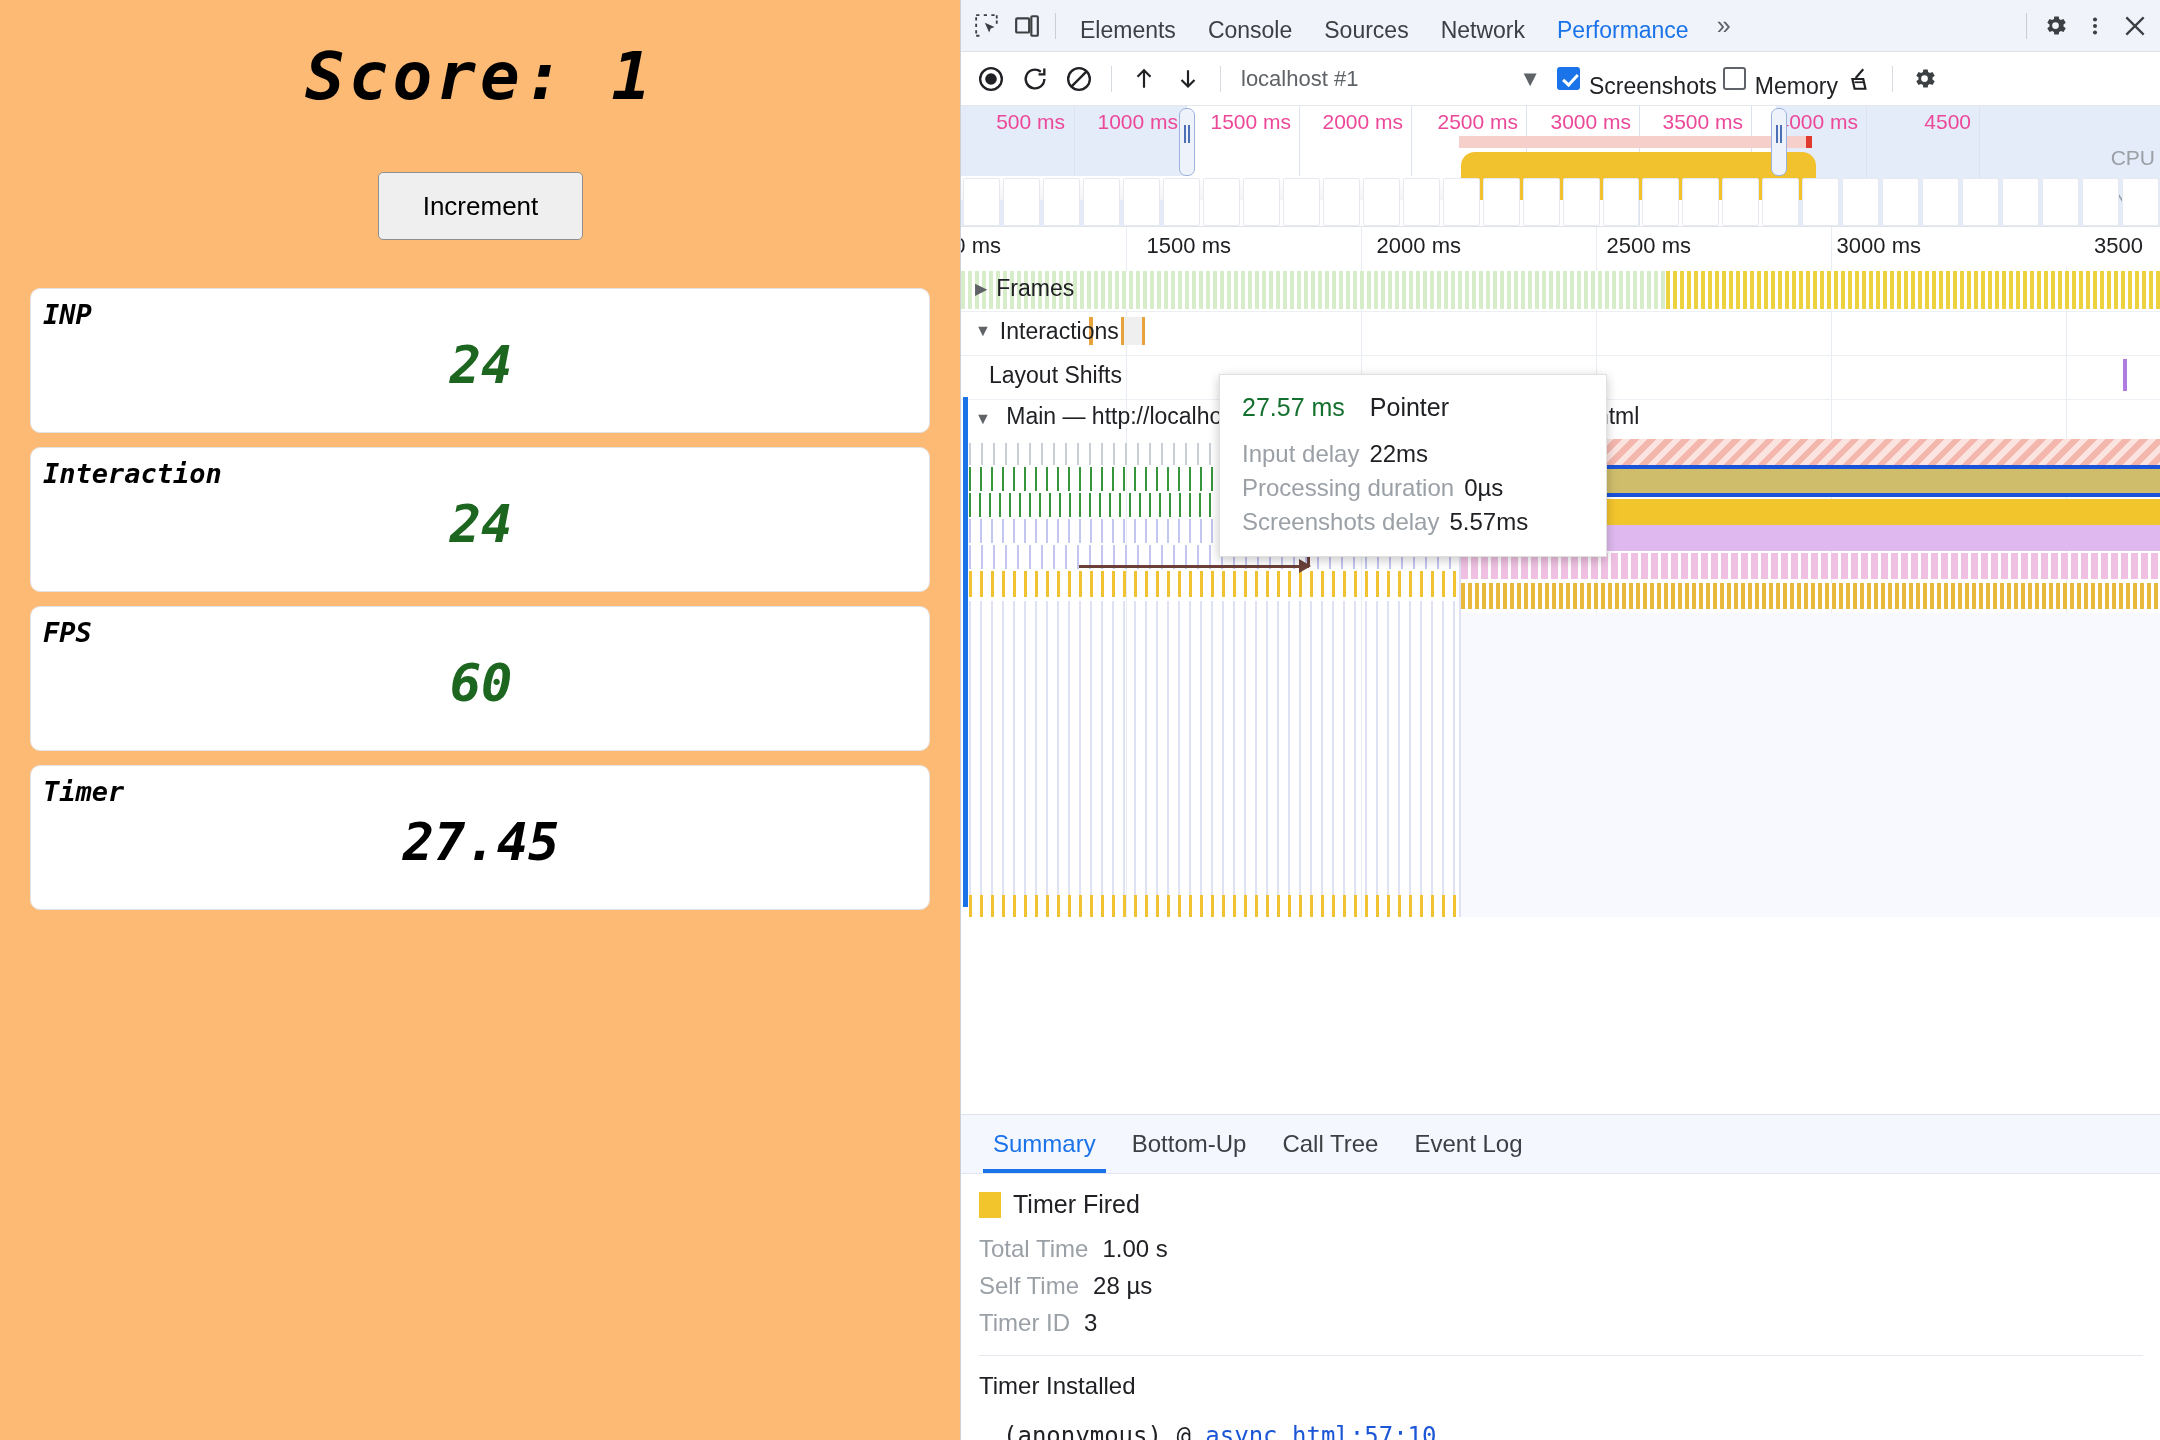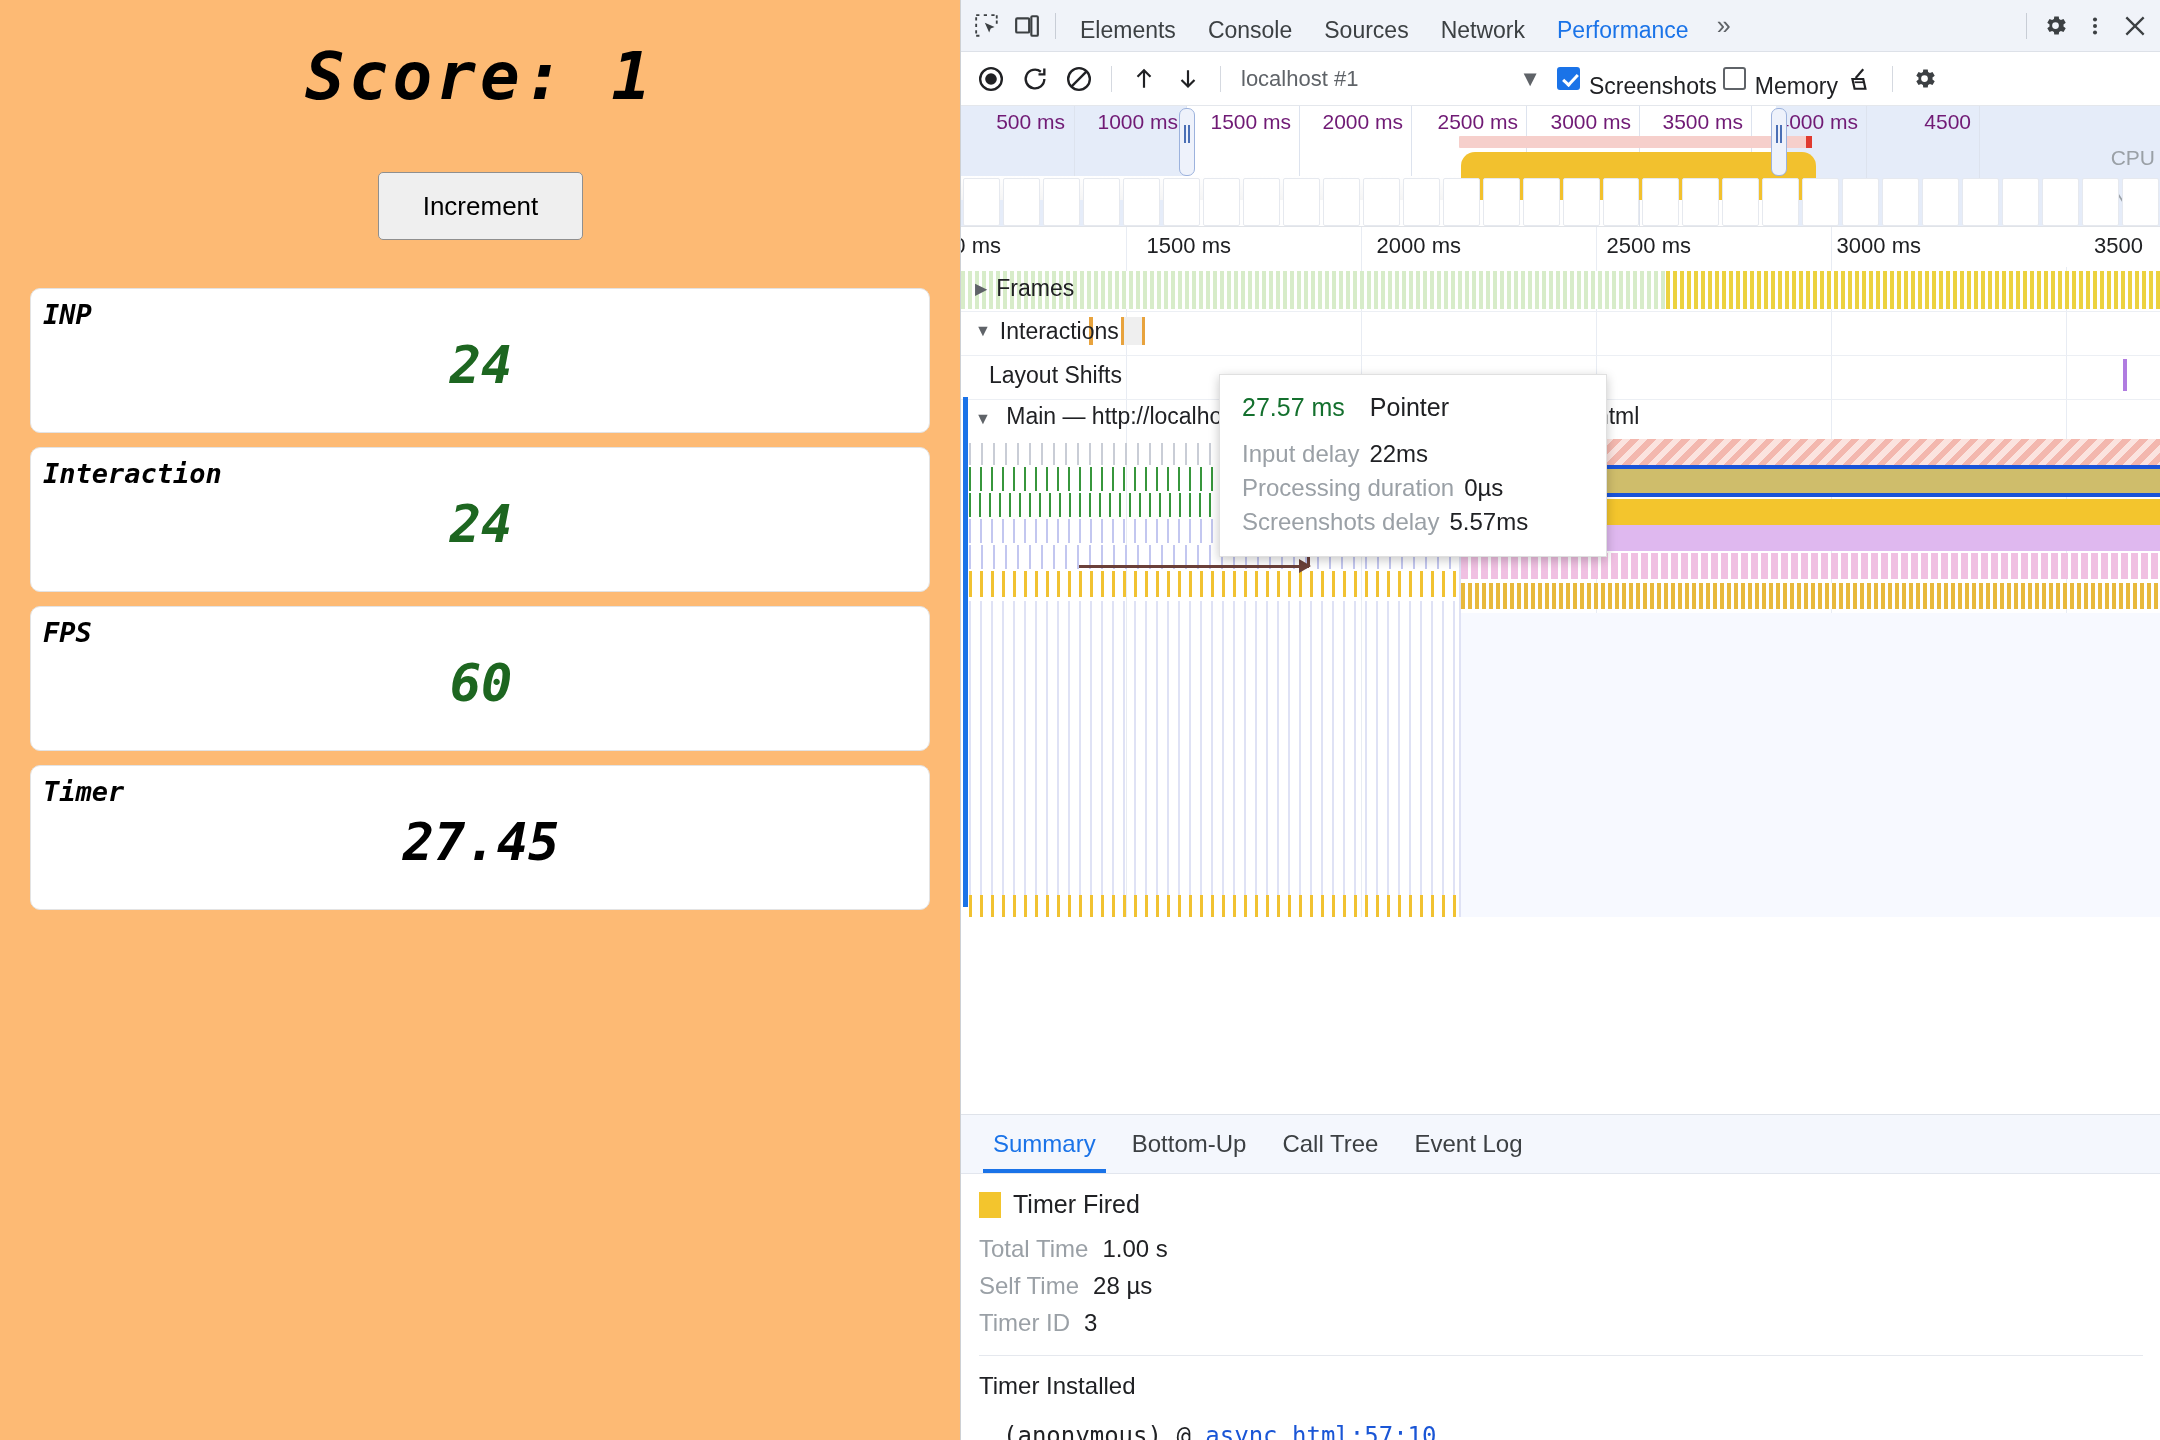--- a/index.html
+++ b/index.html
@@ -91,21 +91,21 @@
   .chk.on{background:#1a73e8;border-color:#1a73e8;}
   .chk.on:after{
     content:"";position:absolute;left:7px;top:2px;width:6px;height:12px;
     border:solid #fff;border-width:0 3px 3px 0;transform:rotate(43deg);
   }
   .chk-label{font-size:23px;color:#202124;white-space:nowrap;margin-top:16px;}
 
   
   .overview{position:relative;height:120px;background:#fff;border-bottom:1px solid #e0e3e8;overflow:hidden;}
   .ov-ruler{position:absolute;left:0;top:0;width:100%;height:34px;}
-  .ov-tick{position:absolute;top:4px;font-size:21px;color:#701a75;transform:translateX(-100%);padding-right:6px;}
+  .ov-tick{position:absolute;top:4px;font-size:21px;color:#ec4899;transform:translateX(-100%);padding-right:6px;}
   .ov-gl{position:absolute;top:0;bottom:0;width:1px;background:#dde3ee;}
   .ov-dim{position:absolute;top:0;bottom:0;background:rgba(160,185,235,.28);}
   .ov-handle{position:absolute;top:2px;width:14px;height:66px;border-radius:7px;background:#eef2fb;border:1px solid #9cb2dd;}
   .ov-handle:before,.ov-handle:after{content:"";position:absolute;top:16px;width:2px;height:18px;background:#4a6fb5;}
   .ov-handle:before{left:4px;} .ov-handle:after{left:8px;}
   .ov-cpu{position:absolute;right:6px;top:40px;font-size:21px;color:#9aa0a6;}
   .ov-net{position:absolute;right:6px;top:80px;font-size:21px;color:#9aa0a6;}
   .ov-longtask{position:absolute;height:12px;background:#f6cfcb;border-radius:1px;}
   .ov-longtask-end{position:absolute;height:12px;width:6px;background:#e03a2f;}
   .ov-cpuband{position:absolute;background:#f2c12e;}

